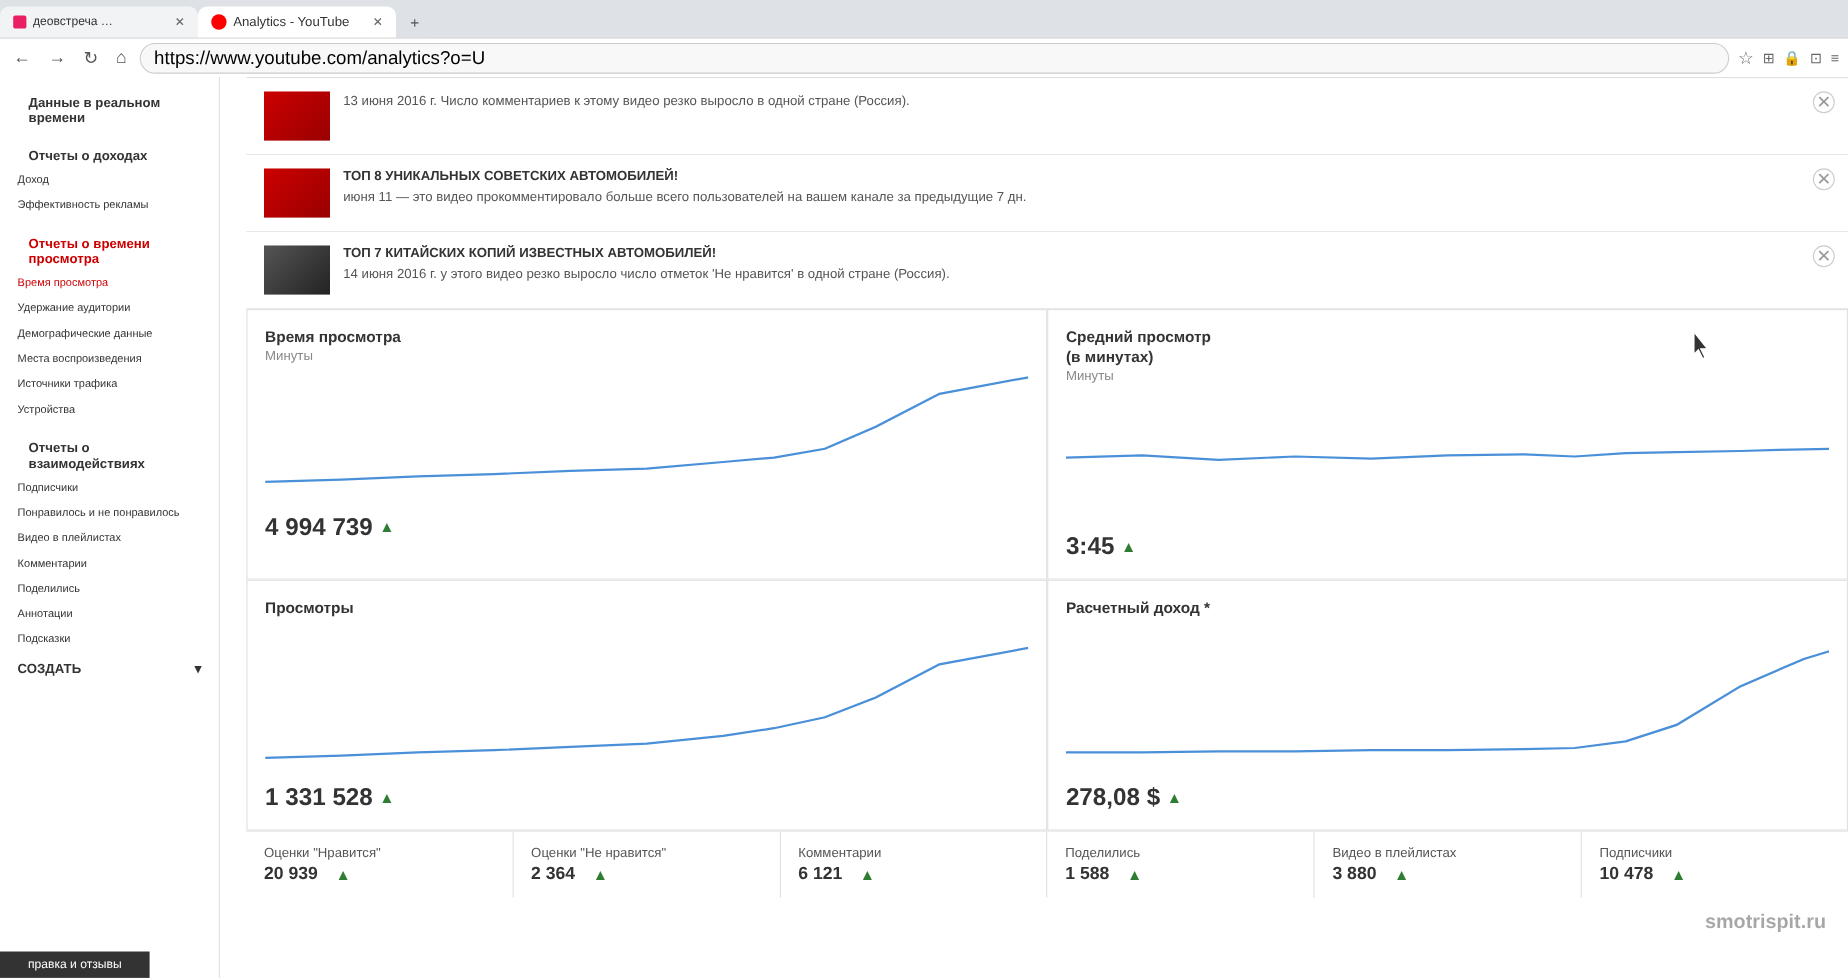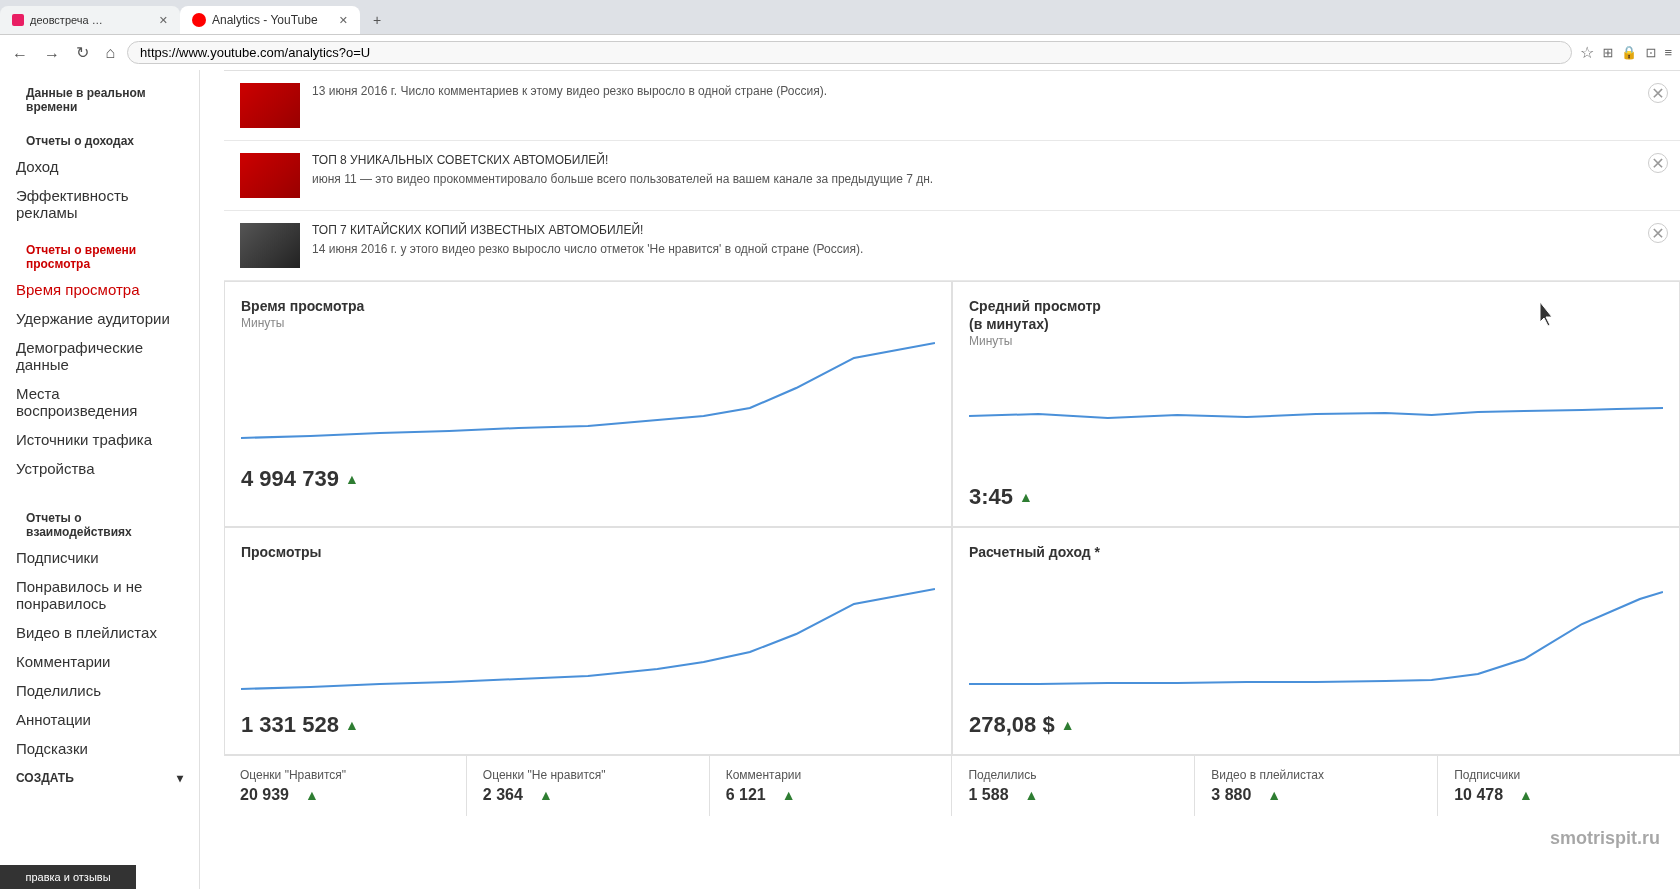--- a/index.html
+++ b/index.html
@@ -61,21 +61,21 @@
       cursor: pointer;
       color: #555;
       font-size: 16px;
       padding: 2px 4px;
     }
     .address-input {
       flex: 1;
       border: 1px solid #ccc;
       border-radius: 14px;
       padding: 3px 12px;
-      font-size: 13px;
+      font-size: 17px;
       background: #f8f8f8;
       outline: none;
     }
     .toolbar-icons {
       display: flex;
       gap: 8px;
       align-items: center;
       color: #666;
       font-size: 16px;
     }
@@ -92,21 +92,21 @@
       width: 200px;
       background: #fff;
       border-right: 1px solid #e0e0e0;
       overflow-y: auto;
       padding: 8px 0;
       flex-shrink: 0;
     }
     .sidebar-item {
       padding: 6px 16px;
       cursor: pointer;
-      font-size: 15px;
+      font-size: 10px;
       color: #333;
     }
     .sidebar-item.active {
       color: #cc0000;
     }
     .sidebar-section-header {
       padding: 8px 26px 4px;
       font-size: 12px;
       font-weight: bold;
       color: #333;
@@ -166,21 +166,21 @@
     }
     .thumb-img-placeholder2 {
       width: 100%;
       height: 100%;
       background: linear-gradient(135deg, #555 0%, #222 100%);
     }
     .notification-text {
       flex: 1;
     }
     .notification-title {
-      font-weight: normal;
+      font-weight: bold;
       font-size: 12px;
       color: #333;
       margin-bottom: 4px;
     }
     .notification-desc {
       font-size: 12px;
       color: #555;
       line-height: 1.4;
     }
     .notification-close {
@@ -333,21 +333,21 @@
     <div class="sidebar-section-header" style="margin-top:8px;color:#cc0000;">
       <span>Отчеты о времени просмотра</span>
     </div>
     <div class="sidebar-item active"><span>Время просмотра</span></div>
     <div class="sidebar-item"><span>Удержание аудитории</span></div>
     <div class="sidebar-item"><span>Демографические данные</span></div>
     <div class="sidebar-item"><span>Места воспроизведения</span></div>
     <div class="sidebar-item"><span>Источники трафика</span></div>
     <div class="sidebar-item"><span>Устройства</span></div>
 
-    <div class="sidebar-section-header" style="margin-top:20px;">
+    <div class="sidebar-section-header" style="margin-top:8px;">
       <span>Отчеты о взаимодействиях</span>
     </div>
     <div class="sidebar-item"><span>Подписчики</span></div>
     <div class="sidebar-item"><span>Понравилось и не понравилось</span></div>
     <div class="sidebar-item"><span>Видео в плейлистах</span></div>
     <div class="sidebar-item"><span>Комментарии</span></div>
     <div class="sidebar-item"><span>Поделились</span></div>
     <div class="sidebar-item"><span>Аннотации</span></div>
     <div class="sidebar-item"><span>Подсказки</span></div>
 

